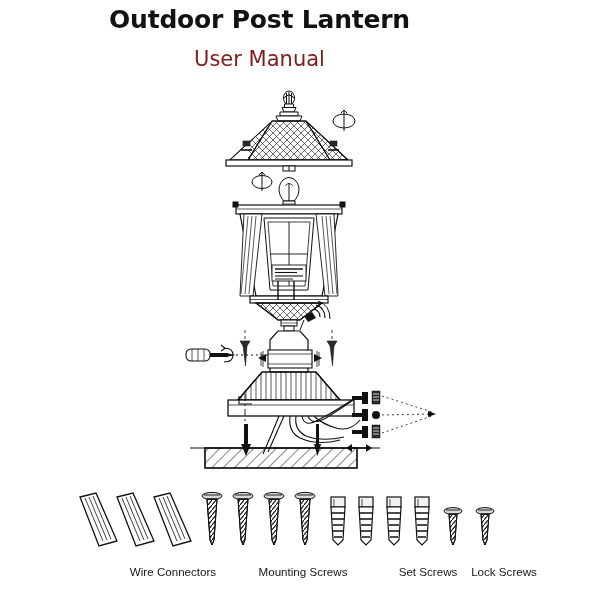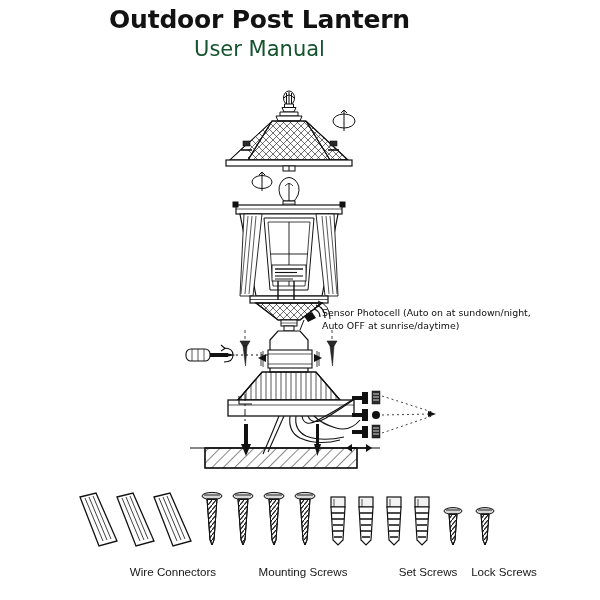--- a/index.html
+++ b/index.html
@@ -34,23 +34,23 @@
     font-weight: 700;
     letter-spacing: -0.2px;
     color: #121212;
     line-height: 1.12;
     margin: 0;
   }
   .doc-subtitle {
     font-family: "DejaVu Sans", sans-serif;
     font-size: 21px;
     font-weight: 400;
-    color: #14532d;
+    color: #7f1d1d;
     line-height: 1.2;
-    margin: 3px 0 0 0;
+    margin: 13px 0 0 0;
   }
   .annotation {
     position: absolute;
     left: 322px;
     top: 306px;
     width: 240px;
     font-family: "DejaVu Sans", sans-serif;
     font-size: 9.4px;
     line-height: 1.42;
     color: #0d0d0d;
@@ -406,24 +406,20 @@
           <ellipse cx="485" cy="511" rx="9" ry="3.4" fill="#d8d8d8" stroke-width="1"></ellipse>
           <line x1="478" y1="510" x2="492" y2="510" stroke-width="0.9"></line>
           <path d="M481 514 L489 514 L487 540 L485 545 L483 540 Z" fill="url(#threadPat)" stroke-width="1"></path>
           <path d="M481 514 L489 514 L487 540 L485 545 L483 540 Z" fill="none" stroke="#111" stroke-width="1"></path>
         </g>
       </g>
 
     </g>
   </svg>
 
-  <div class="annotation">
-    <div>Sensor Photocell (Auto on at sundown/night,</div>
-    <div>Auto OFF at sunrise/daytime)</div>
-  </div>
 
   <div class="parts-labels">
     <span class="pl-0">Wire Connectors</span>
     <span class="pl-1">Mounting Screws</span>
     <span class="pl-2">Set Screws</span>
     <span class="pl-3">Lock Screws</span>
   </div>
 
 </div>
 

